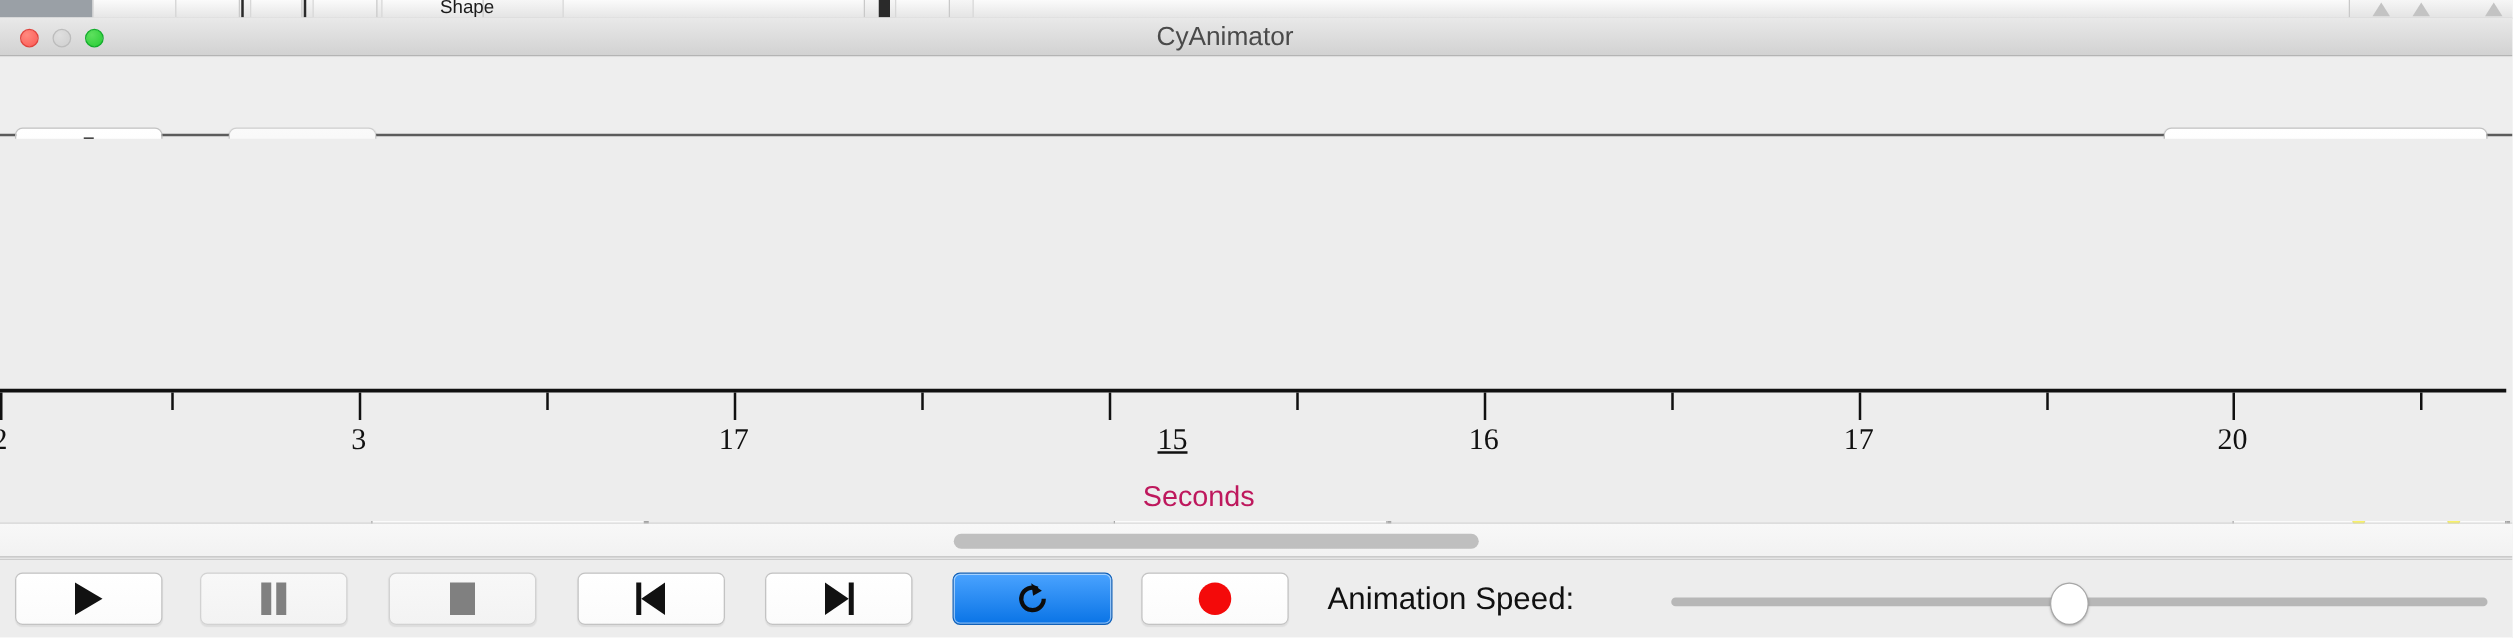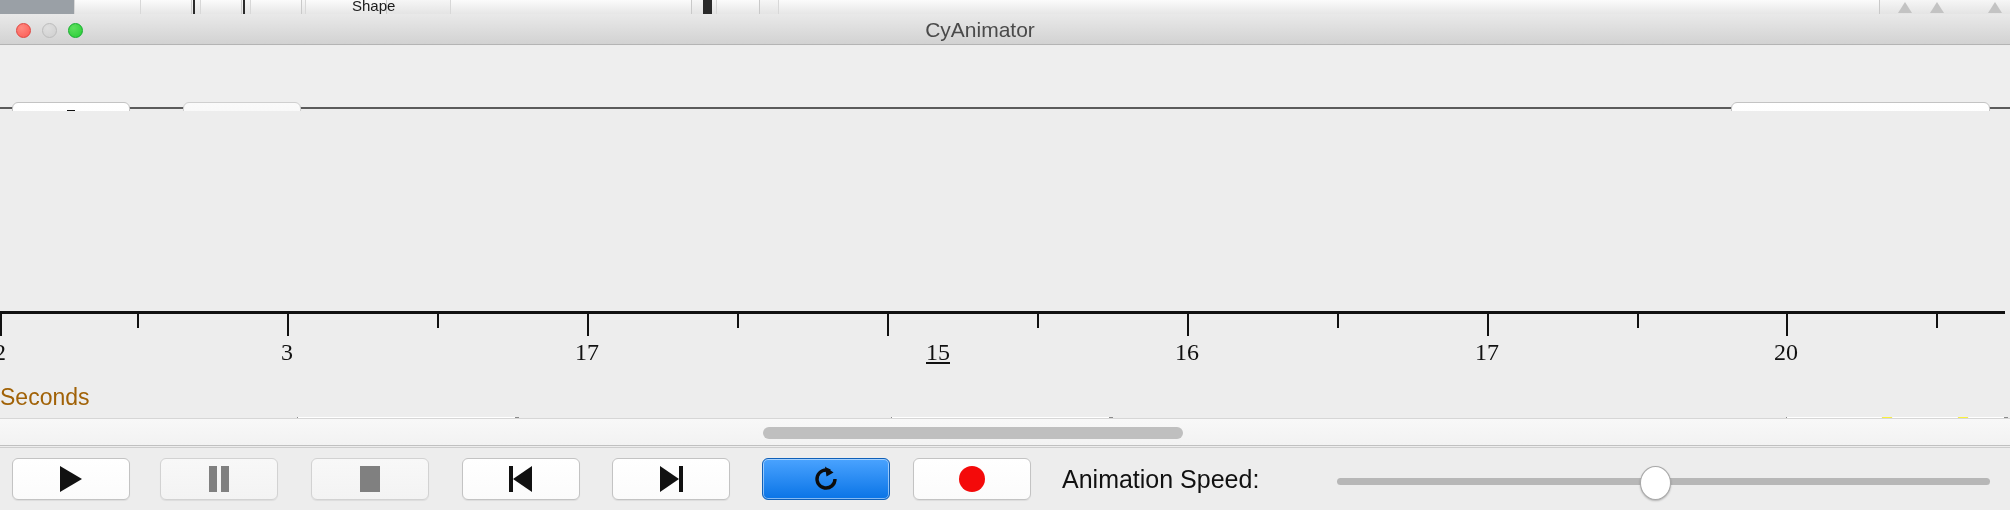--- a/index.html
+++ b/index.html
@@ -186,22 +186,23 @@
     font-size: 24px;
     color: #111;
     font-family: "Liberation Serif", serif;
     transform: translateX(-50%);
     white-space: nowrap;
   }
   .axis-title {
     position: absolute;
     top: 73px;
     left: 0; width: 1918px;
+    text-align: center;
     font-size: 23px;
-    color: #a16207;
+    color: #be185d;
     font-family: "Liberation Sans", sans-serif;
   }
 
   
   .scrollarea {
     position: absolute;
     left: 0; top: 418px;
     width: 2010px; height: 28px;
     background: linear-gradient(#f8f8f8, #f2f2f2);
     border-top: 1px solid #d6d6d6;

